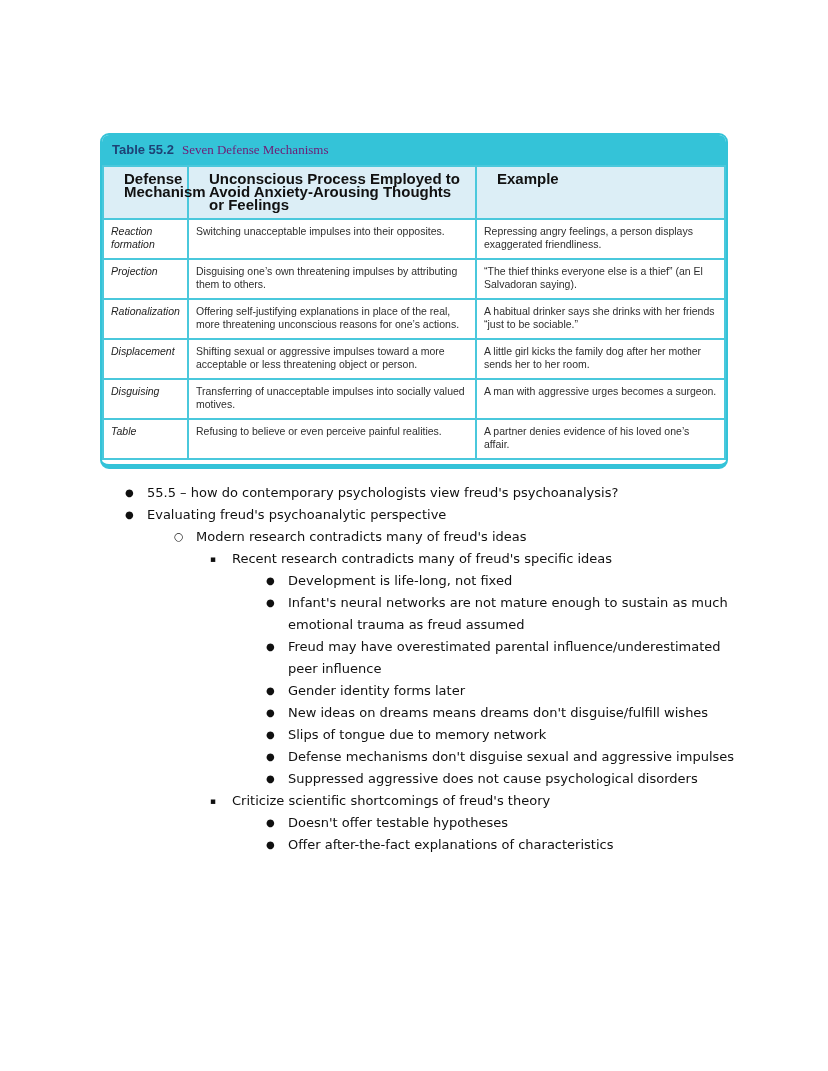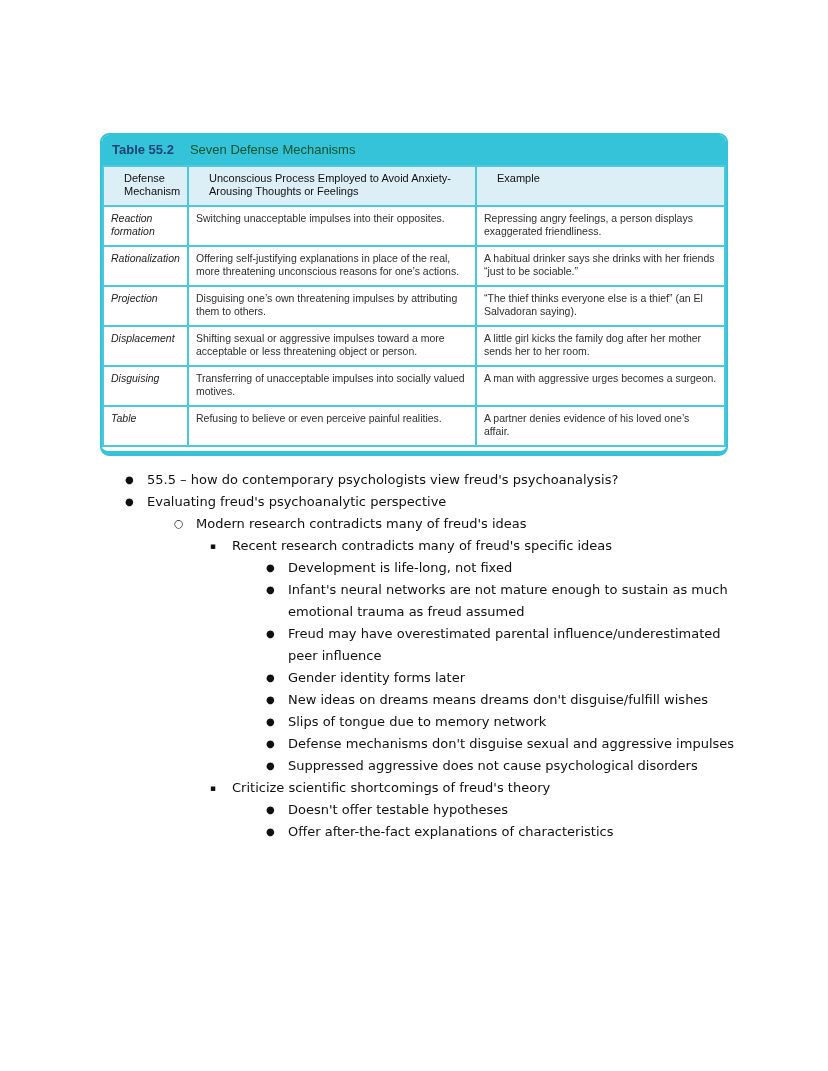--- a/index.html
+++ b/index.html
@@ -29,21 +29,21 @@
     background:#fff;
     padding-bottom:4px;
   }
   .title-bar{
     background:var(--table-accent);
     padding:7px 10px 8px 10px;
     font-size:13px;
     line-height:15px;
   }
   .tbl-label{font-weight:bold;color:var(--table-label);}
-  .tbl-title{color:#14532d;margin-left:16px;}
+  .tbl-title{color:#701a75;margin-left:8px;font-family:Liberation Serif, serif;}
   .intro{
     border-bottom:2px solid var(--table-border);
     padding:6px 8px 8px 8px;
     font-size:12px;
     line-height:17px;
     color:var(--text);
   }
   table.dm-table{
     width:100%;
     border-collapse:collapse;
@@ -56,22 +56,22 @@
   .dm-table col.c2{width:288px;}
   .dm-table th,.dm-table td{
     border:2px solid var(--table-border);
     padding:5px 7px 7px 7px;
     vertical-align:top;
     text-align:left;
   }
   .dm-table th{
     background:var(--header-row-bg);
     color:#111;
-    font-size:11px;
-    font-weight:normal;
+    font-size:15px;
+    font-weight:bold;
     padding-left:20px;
   }
   .dm-table td.mech{font-style:italic;color:#222;}
   
   .notes{
     list-style:none;
     margin:13px 0 0 100px;
     padding:0;
     width:640px;
     font-family:cursive,"DejaVu Sans",sans-serif;
@@ -115,30 +115,30 @@
             <th>Example</th>
           </tr>
       </thead>
       <tbody>
           <tr>
             <td class="mech">Reaction formation</td>
             <td>Switching unacceptable impulses into their opposites.</td>
             <td>Repressing angry feelings, a person displays exaggerated friendliness.</td>
           </tr>
           <tr>
+            <td class="mech">Projection</td>
+            <td>Disguising one’s own threatening impulses by attributing them to others.</td>
+            <td>“The thief thinks everyone else is a thief” (an El Salvadoran saying).</td>
+          </tr>
+          <tr>
             <td class="mech">Rationalization</td>
             <td>Offering self-justifying explanations in place of the real, more threatening unconscious reasons for one’s actions.</td>
             <td>A habitual drinker says she drinks with her friends “just to be sociable.”</td>
           </tr>
           <tr>
-            <td class="mech">Projection</td>
-            <td>Disguising one’s own threatening impulses by attributing them to others.</td>
-            <td>“The thief thinks everyone else is a thief” (an El Salvadoran saying).</td>
-          </tr>
-          <tr>
             <td class="mech">Displacement</td>
             <td>Shifting sexual or aggressive impulses toward a more acceptable or less threatening object or person.</td>
             <td>A little girl kicks the family dog after her mother sends her to her room.</td>
           </tr>
           <tr>
             <td class="mech">Disguising</td>
             <td>Transferring of unacceptable impulses into socially valued motives.</td>
             <td>A man with aggressive urges becomes a surgeon.</td>
           </tr>
           <tr>

